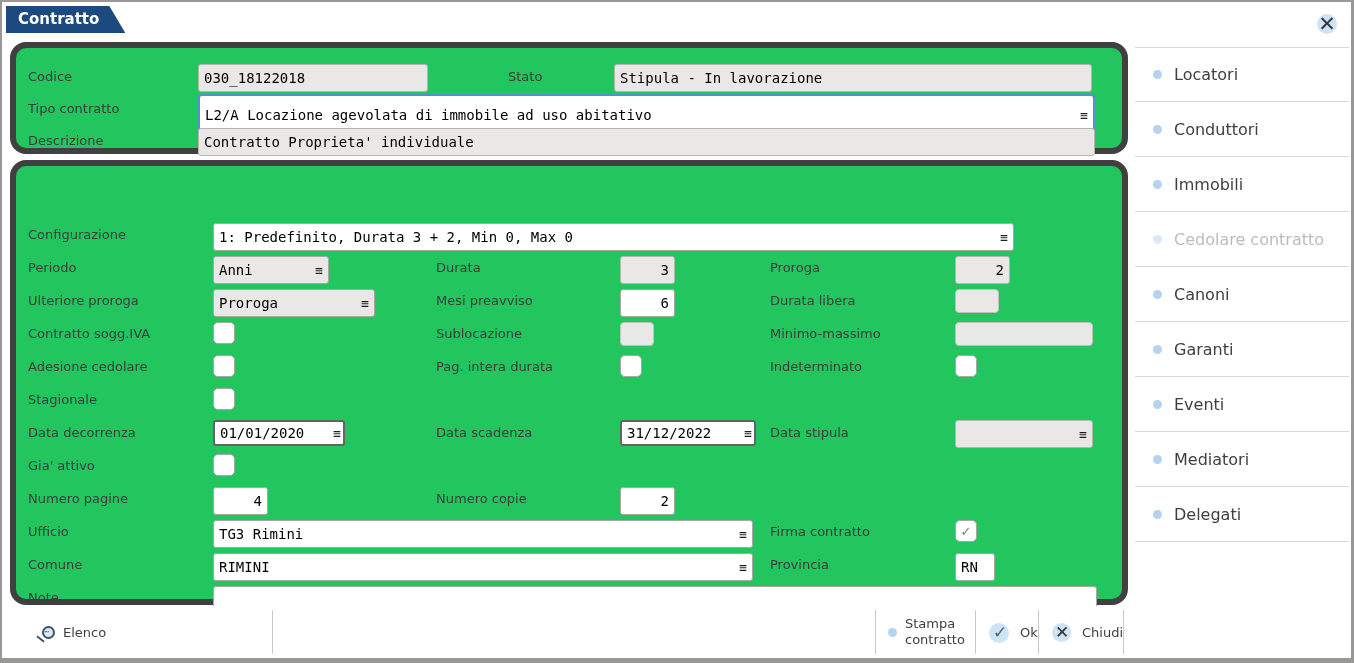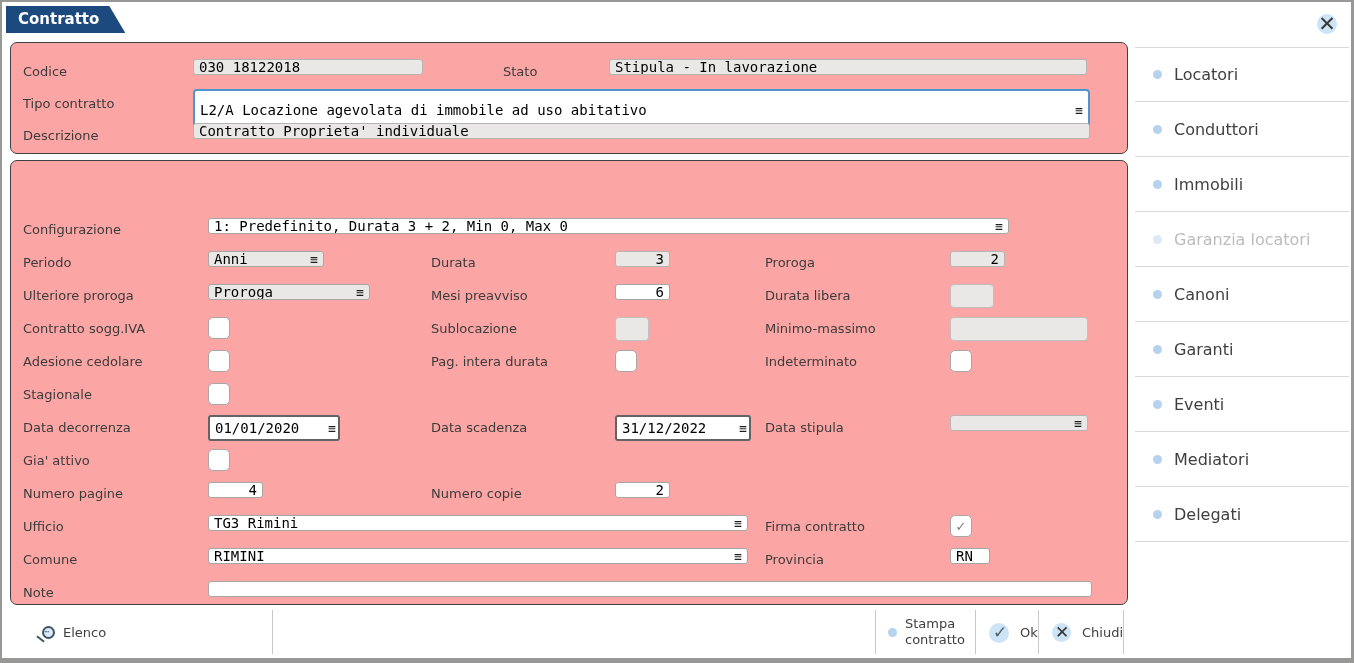--- a/index.html
+++ b/index.html
@@ -7,25 +7,25 @@
   .window{position:relative;width:1354px;height:663px;background:#ffffff;
     border:2px solid #989896;border-bottom-width:5px;border-right-width:3px;
     font-family:"DejaVu Sans",sans-serif;overflow:hidden;}
   .title-tab{position:absolute;left:4px;top:4px;height:27px;line-height:27px;
     padding:0 26px 0 12px;background:#1c4a7e;color:#fff;font-size:15px;font-weight:bold;
     clip-path:polygon(0 0,calc(100% - 16px) 0,100% 100%,0 100%);}
   .close-btn{position:absolute;right:8px;top:6px;width:32px;height:32px;cursor:pointer;}
   .halo{position:absolute;left:6px;top:6px;width:20px;height:20px;border-radius:50%;background:#cde4f6;}
   .x-glyph{position:absolute;left:0;top:0;width:32px;height:32px;display:flex;align-items:center;justify-content:center;
     font-size:21px;color:#3a3a3a;}
-  .panel{position:absolute;background:#fca5a5;border:1px solid #404040;border-radius:7px;}
+  .panel{position:absolute;background:#22c55e;border:6px solid #404040;border-radius:16px;}
   .header-panel{left:8px;top:40px;width:1118px;height:112px;}
   .main-panel{left:8px;top:158px;width:1118px;height:445px;}
   .lbl{position:absolute;font-size:13px;color:#3c3c3c;white-space:nowrap;}
-  .fld{position:absolute;height:16px;border-radius:3px;font-family:"DejaVu Sans Mono",monospace;
+  .fld{position:absolute;height:28px;border-radius:3px;font-family:"DejaVu Sans Mono",monospace;
     font-size:14px;color:#000;display:flex;align-items:center;padding:0 5px;white-space:nowrap;overflow:hidden;}
   .fld.ro{background:#e9e8e6;border:1px solid #b6b5b3;}
   .fld.wt{background:#fff;border:1px solid #a8a7a5;}
   .fld.ddl{background:#e9e8e6;border:1px solid #a8a7a5;}
   .fld.focus{background:#fff;border:2px solid #4e94d0;height:42px;border-radius:4px;}
   .fld.date{background:#fff;border:2px solid #636363;height:26px;padding-right:2px;}
   .fld.num{justify-content:flex-end;}
   .menu{margin-left:auto;font-size:13px;color:#1e1e1e;padding-left:4px;line-height:1;}
   .cb{position:absolute;width:22px;height:22px;background:#fff;border:1px solid #a8a7a5;border-radius:5px;
     display:flex;align-items:center;justify-content:center;font-size:13px;font-weight:bold;color:#7b7b7b;}
@@ -210,21 +210,21 @@
     <div class="sb-item">
       <span class="dot"></span>
       <span>Conduttori</span>
     </div>
     <div class="sb-item">
       <span class="dot"></span>
       <span>Immobili</span>
     </div>
     <div class="sb-item disabled">
       <span class="dot"></span>
-      <span>Garanzia locatori</span>
+      <span>Cedolare contratto</span>
     </div>
     <div class="sb-item">
       <span class="dot"></span>
       <span>Canoni</span>
     </div>
     <div class="sb-item">
       <span class="dot"></span>
       <span>Garanti</span>
     </div>
     <div class="sb-item">

